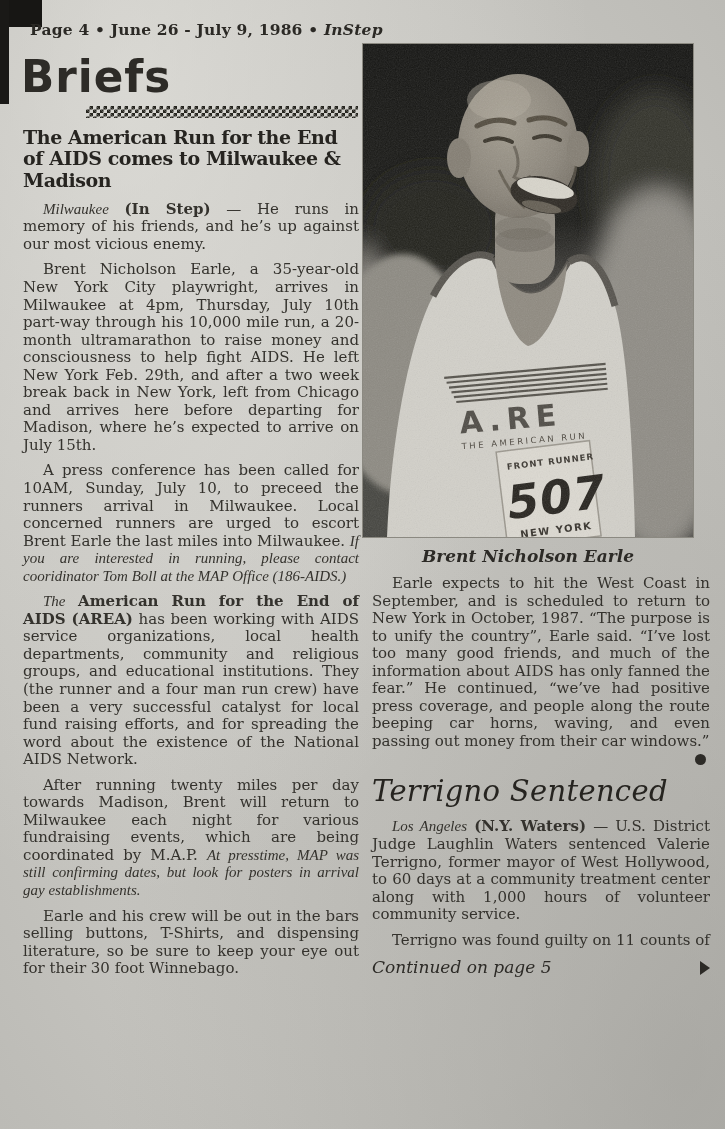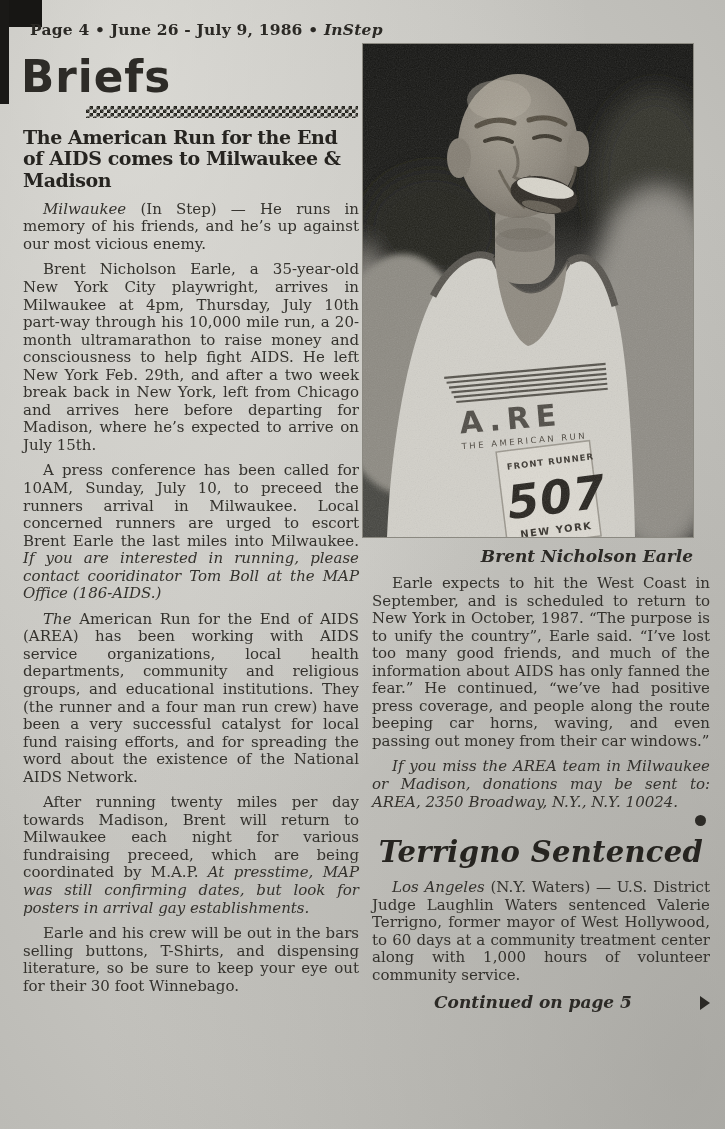--- a/index.html
+++ b/index.html
@@ -43,43 +43,43 @@
 
   .col-left{position:absolute;left:23px;top:127px;width:336px;}
   .col-left h1{
     margin:0 0 10px 0;font-size:19px;line-height:1.12;font-weight:800;
     letter-spacing:-.4px;color:#262420;
   }
   p.body{
     margin:0 0 8px 0;font-size:15px;line-height:1.17;text-align:justify;
     text-indent:20px;color:#34322d;
   }
-  p.body span.i{font-style:italic;}
-  p.body span.b{font-weight:400;}
+  p.body span.i{font-style:italic;font-family:Liberation Serif, serif;}
+  p.body span.b{font-weight:700;}
 
   .photo-frame{
     position:absolute;left:363px;top:44px;width:330px;height:493px;
     outline:1px solid #8b8981;background:#555;
   }
   .photo-frame svg{display:block;width:100%;height:100%;}
   .photo-caption{
-    position:absolute;left:363px;top:546px;width:330px;text-align:right;
+    position:absolute;left:363px;top:546px;width:330px;text-align:center;
     font-size:17px;font-weight:700;font-style:italic;color:#2c2a26;
   }
 
   .col-right{position:absolute;left:372px;top:575px;width:338px;}
   .dot-row{height:12px;margin:-4px 4px 6px 0;}
   .end-dot{width:11px;height:11px;border-radius:50%;background:#2d2b27;margin-left:auto;}
   .col-right h2{
-    margin:8px 0 10px 0;font-size:29px;font-weight:700;font-style:italic;
-    letter-spacing:.3px;color:#262420;text-align:center;
+    margin:8px 0 10px 0;font-size:29px;font-weight:400;font-style:italic;
+    letter-spacing:.3px;color:#262420;
   }
   .continued{
-    margin-top:2px;text-align:center;padding-right:16px;
-    font-size:17px;font-weight:700;font-style:italic;color:#2c2a26;
+    margin-top:2px;text-align:left;padding-right:16px;
+    font-size:17px;font-weight:400;font-style:italic;color:#2c2a26;
     position:relative;
   }
   .tri{
     position:absolute;right:0;top:4px;width:0;height:0;
     border-top:7px solid transparent;border-bottom:7px solid transparent;
     border-left:10px solid #2c2a26;
   }
 </style>
 </head>
 <body>
@@ -93,21 +93,21 @@
 
   <div class="masthead-title">Briefs</div>
   <div class="checker"></div>
 
   <div class="col-left">
     <h1>The American Run for the End of AIDS comes to Milwaukee &amp; Madison</h1>
     <p class="body"><span class="i">Milwaukee</span><span> </span><span class="b">(In Step)</span><span> — He runs in memory of his friends, and he’s up against our most vicious enemy.</span></p>
     <p class="body"><span>Brent Nicholson Earle, a 35-year-old New York City playwright, arrives in Milwaukee at 4pm, Thursday, July 10th part-way through his 10,000 mile run, a 20-month ultramarathon to raise money and consciousness to help fight AIDS. He left New York Feb. 29th, and after a two week break back in New York, left from Chicago and arrives here before departing for Madison, where he’s expected to arrive on July 15th.</span></p>
     <p class="body"><span>A press conference has been called for 10AM, Sunday, July 10, to preceed the runners arrival in Milwaukee. Local concerned runners are urged to escort Brent Earle the last miles into Milwaukee. </span><span class="i">If you are interested in running, please contact cooridinator Tom Boll at the MAP Office (186-AIDS.)</span></p>
     <p class="body"><span class="i">The</span><span> </span><span class="b">American Run for the End of AIDS (AREA)</span><span> has been working with AIDS service organizations, local health departments, community and religious groups, and educational institutions. They (the runner and a four man run crew) have been a very successful catalyst for local fund raising efforts, and for spreading the word about the existence of the National AIDS Network.</span></p>
-    <p class="body"><span>After running twenty miles per day towards Madison, Brent will return to Milwaukee each night for various fundraising preceed, which are being coordinated by M.A.P. </span><span class="i">At presstime, MAP was still confirming dates, but look for posters in arrival gay establishments.</span></p>
+    <p class="body"><span>After running twenty miles per day towards Madison, Brent will return to Milwaukee each night for various fundraising events, which are being coordinated by M.A.P. </span><span class="i">At presstime, MAP was still confirming dates, but look for posters in arrival gay establishments.</span></p>
     <p class="body"><span>Earle and his crew will be out in the bars selling buttons, T-Shirts, and dispensing literature, so be sure to keep your eye out for their 30 foot Winnebago.</span></p>
   </div>
 
   <div class="photo-frame">
     <svg viewBox="0 0 330 493" preserveAspectRatio="none">
       <defs>
         <linearGradient id="bgG" x1="0" y1="0" x2="0" y2="1">
           <stop offset="0" stop-color="#141412"></stop>
           <stop offset="0.36" stop-color="#1b1b18"></stop>
           <stop offset="0.52" stop-color="#4d4b47"></stop>
@@ -192,22 +192,22 @@
         <text x="152" y="490" font-family="DejaVu Sans, sans-serif" font-size="10" font-weight="700" letter-spacing="1.5" fill="#36322c">NEW YORK</text>
       </g>
 
       <rect x="0" y="0" width="330" height="493" filter="url(#grainF)" opacity="0.16"></rect>
     </svg>
   </div>
   <div class="photo-caption">Brent Nicholson Earle</div>
 
   <div class="col-right">
     <p class="body"><span>Earle expects to hit the West Coast in September, and is scheduled to return to New York in October, 1987. “The purpose is to unify the country”, Earle said. “I’ve lost too many good friends, and much of the information about AIDS has only fanned the fear.” He continued, “we’ve had positive press coverage, and people along the route beeping car horns, waving, and even passing out money from their car windows.”</span></p>
-    <p class="body"><span class="i">If you miss the AREA team in Milwaukee or Madison, donations may be sent to: AREA, 2350 Broadway, N.Y., N.Y. 10024.</span></p>
     <div class="dot-row">
         <div class="end-dot"></div>
       </div>
     <h2>Terrigno Sentenced</h2>
     <p class="body"><span class="i">Los Angeles</span><span> </span><span class="b">(N.Y. Waters)</span><span> — U.S. District Judge Laughlin Waters sentenced Valerie Terrigno, former mayor of West Hollywood, to 60 days at a community treatment center along with 1,000 hours of volunteer community service.</span></p>
+    <p class="body"><span>Terrigno was found guilty on 11 counts of</span></p>
     <div class="continued"><span>Continued on page 5</span><span class="tri"></span></div>
   </div>
 
 </div>
 
 </body></html>

